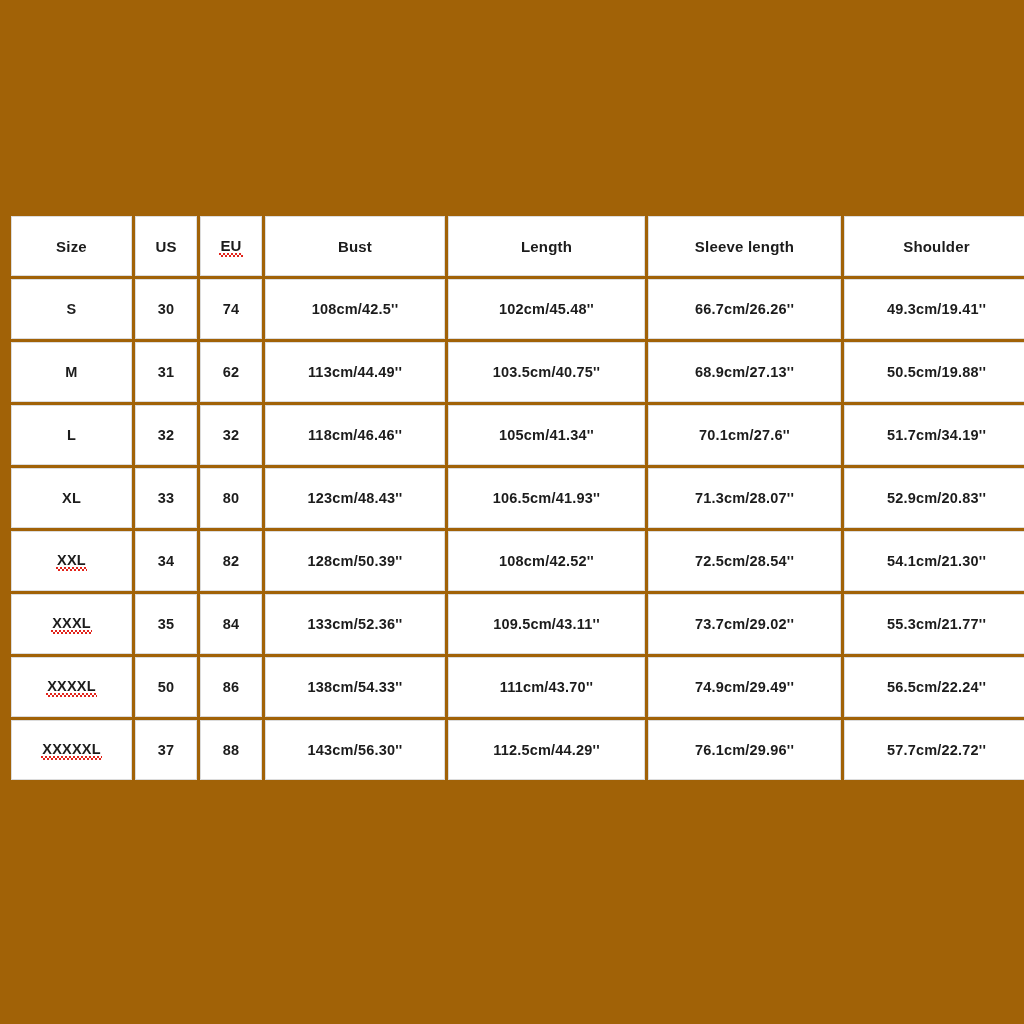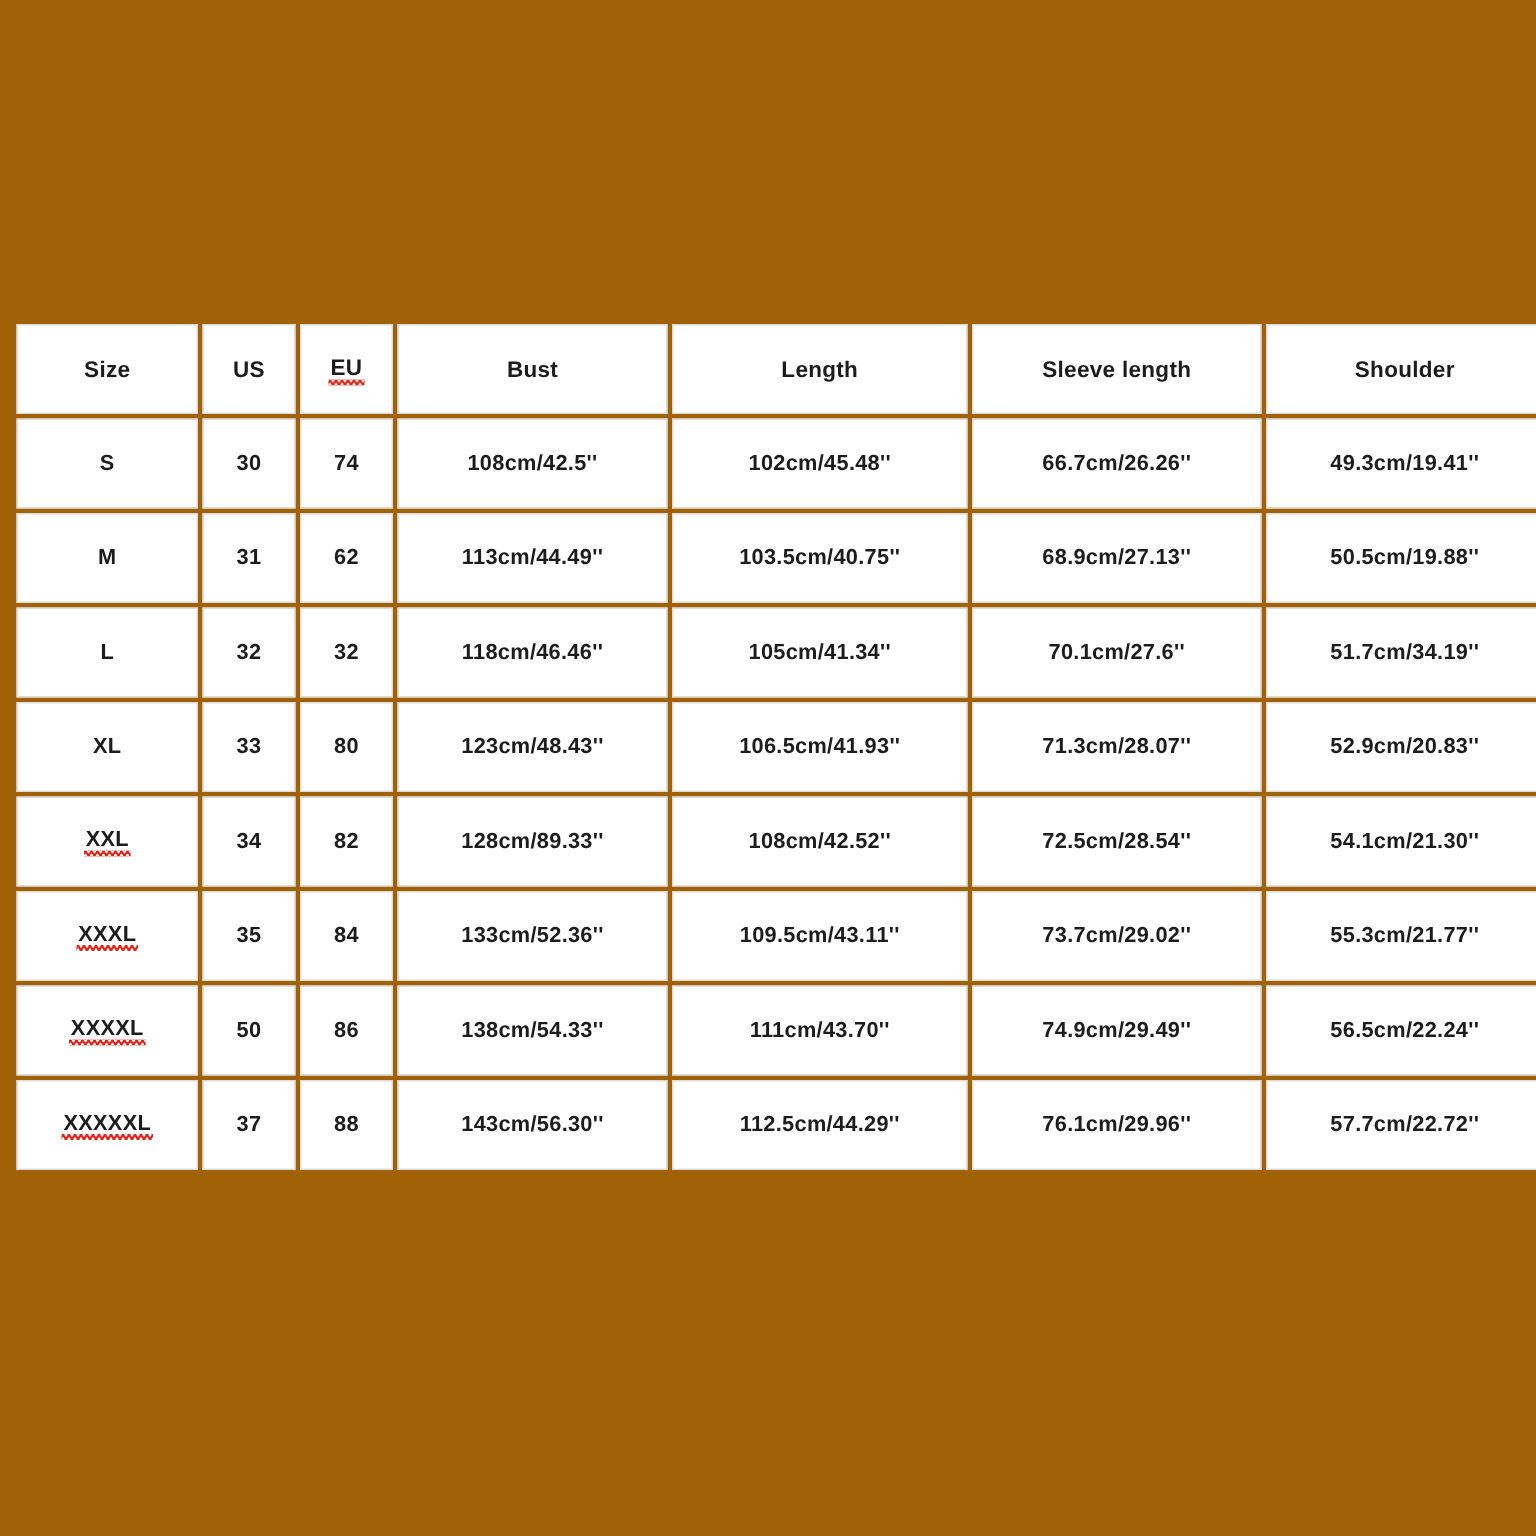--- a/index.html
+++ b/index.html
@@ -153,21 +153,21 @@
           <td><span>80</span></td>
           <td><span>123cm/48.43''</span></td>
           <td><span>106.5cm/41.93''</span></td>
           <td><span>71.3cm/28.07''</span></td>
           <td><span>52.9cm/20.83''</span></td>
         </tr>
         <tr>
           <td><span class="squiggle">XXL</span></td>
           <td><span>34</span></td>
           <td><span>82</span></td>
-          <td><span>128cm/89.33''</span></td>
+          <td><span>128cm/50.39''</span></td>
           <td><span>108cm/42.52''</span></td>
           <td><span>72.5cm/28.54''</span></td>
           <td><span>54.1cm/21.30''</span></td>
         </tr>
         <tr>
           <td><span class="squiggle">XXXL</span></td>
           <td><span>35</span></td>
           <td><span>84</span></td>
           <td><span>133cm/52.36''</span></td>
           <td><span>109.5cm/43.11''</span></td>

